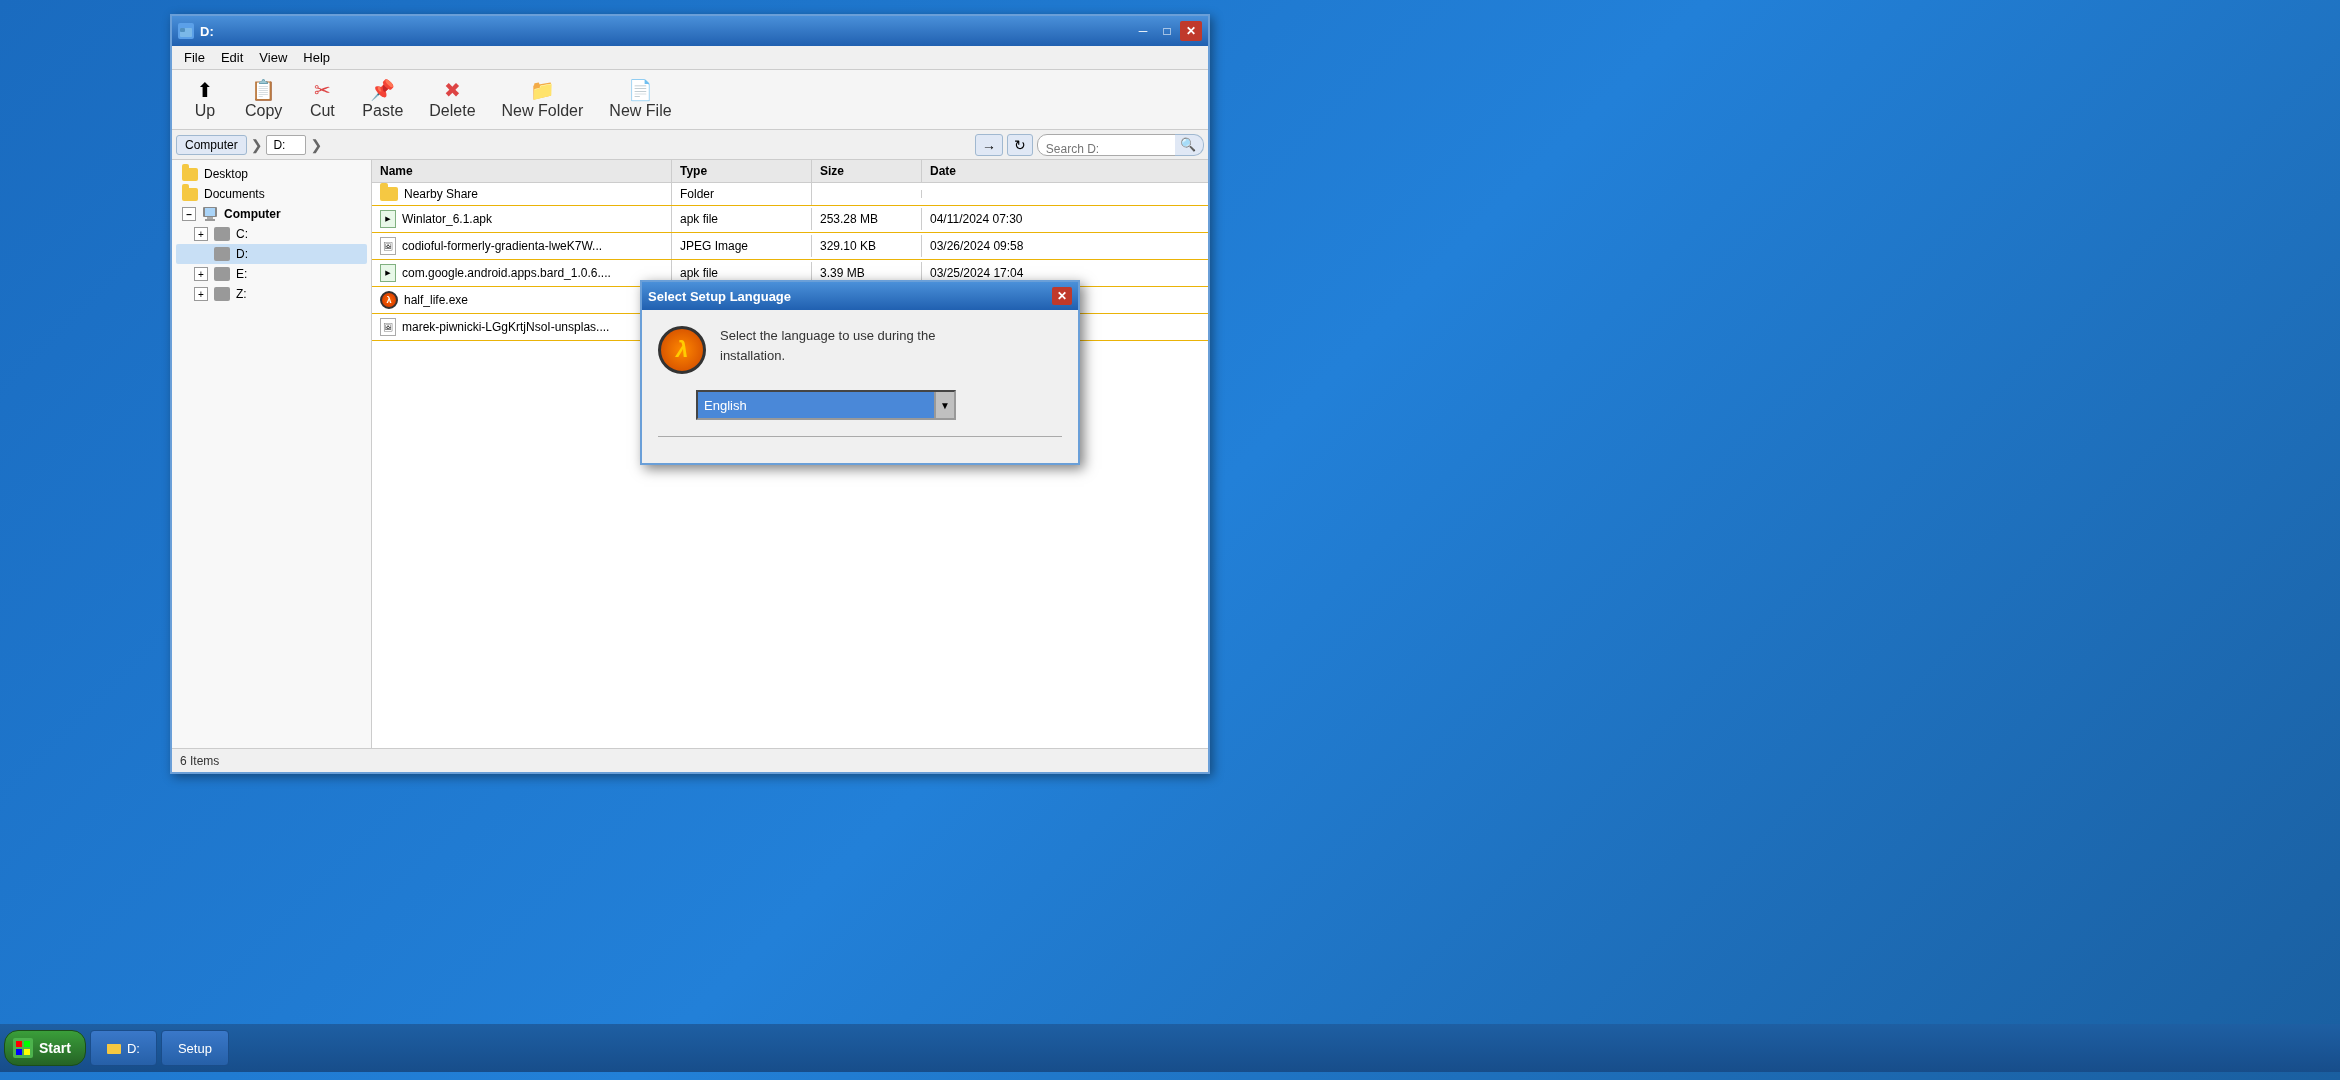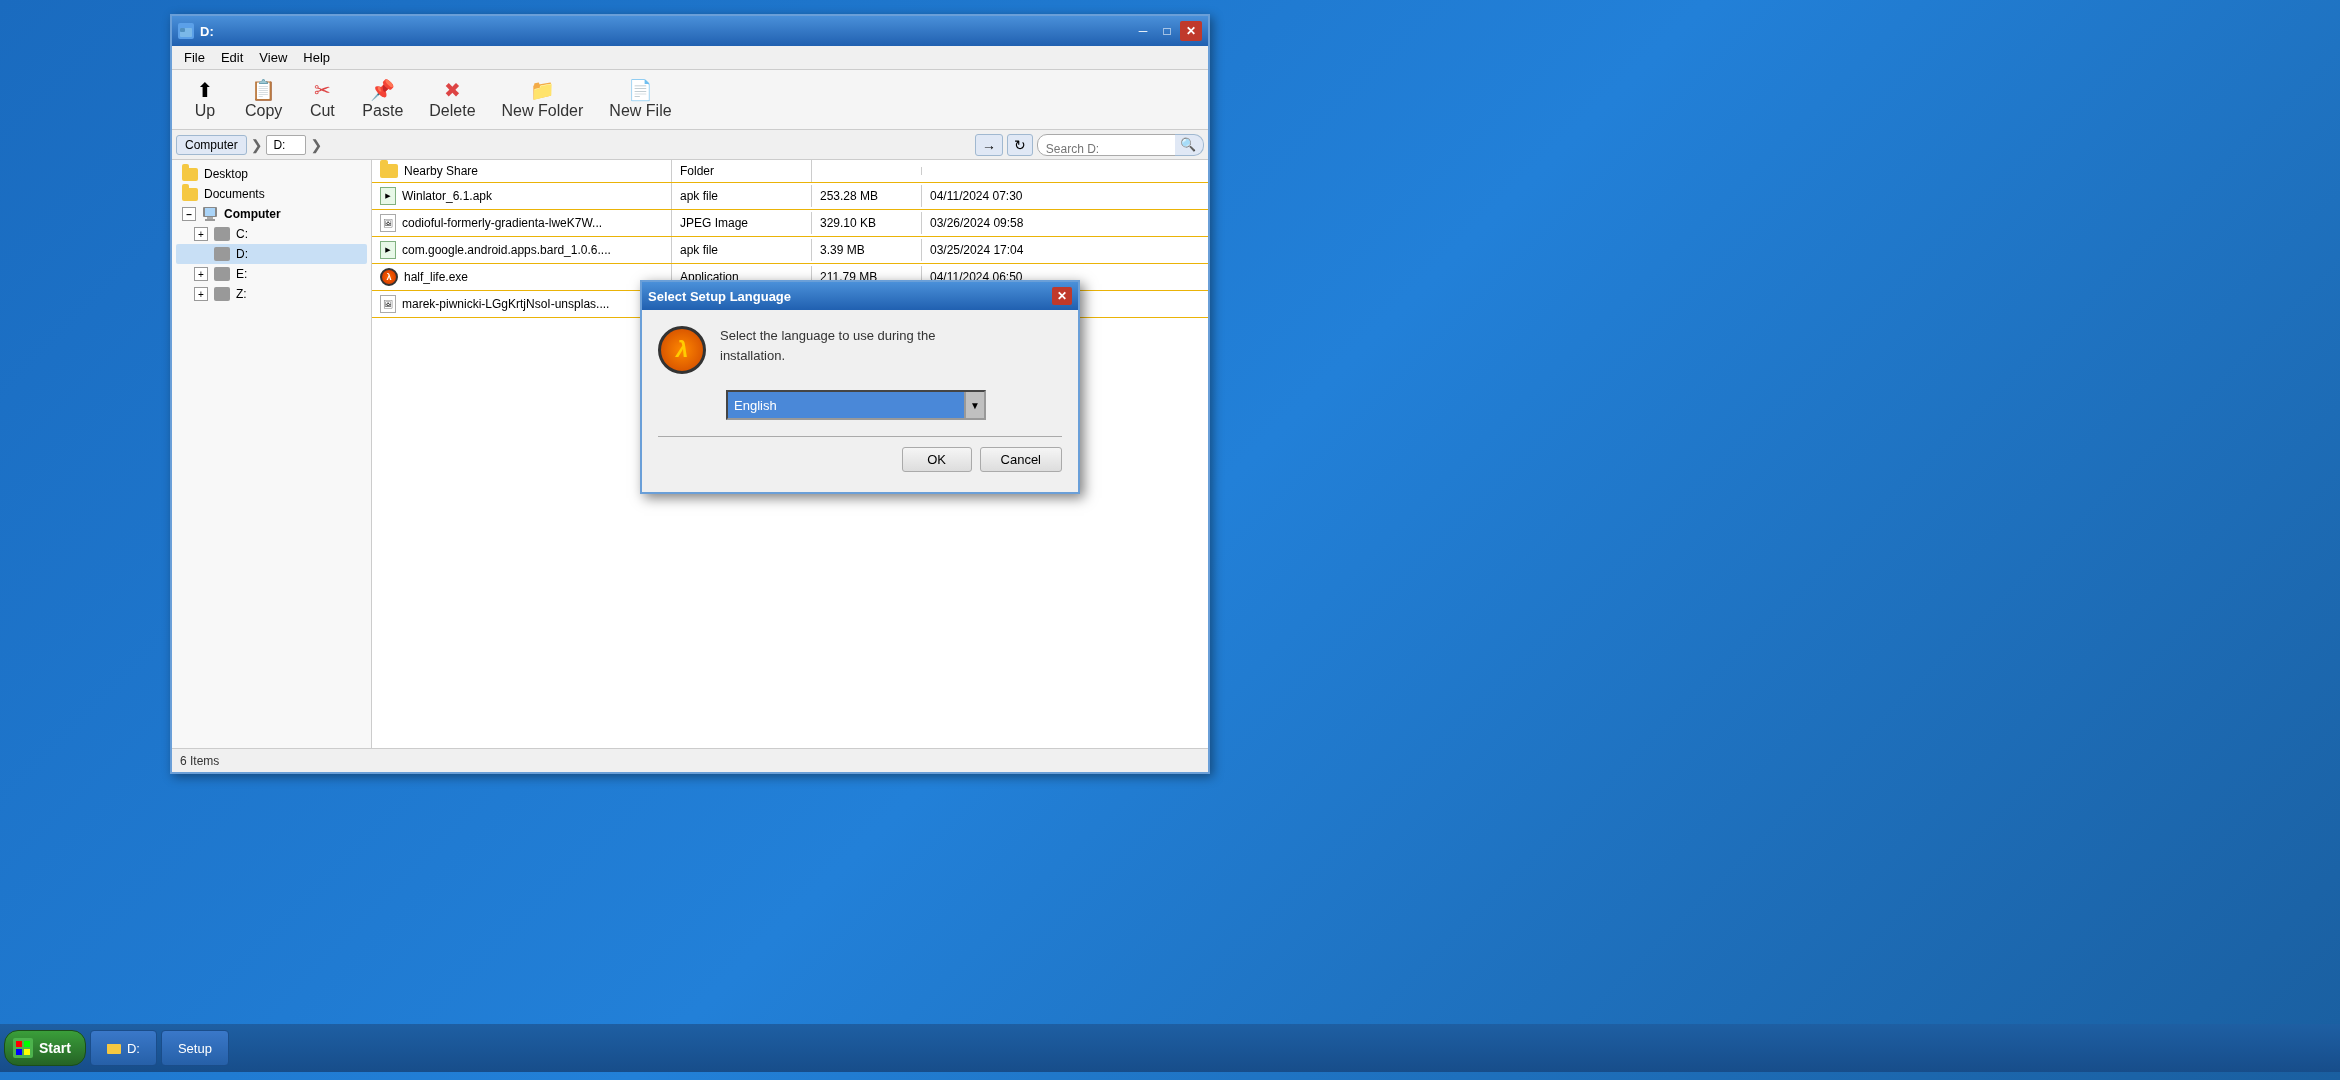--- a/index.html
+++ b/index.html
@@ -453,21 +453,21 @@
       font-weight: bold;
       color: #ffcc00;
       font-style: italic;
     }
     .modal-desc {
       font-size: 13px;
       line-height: 1.5;
       color: #333;
     }
     .modal-select-row {
-      margin: 0 0 16px 68px;
+      margin: 0 0 16px 38px;
     }
     .select-wrapper {
       display: flex;
       align-items: center;
       width: 260px;
       border: 2px inset #999;
     }
     .select-inner {
       flex: 1;
       background: #4a88d8;
@@ -621,20 +621,26 @@
         <span>E:</span>
       </div>
       <div class="sidebar-item sidebar-indent">
         <div class="tree-expand">+</div>
         <div class="drive-icon"></div>
         <span>Z:</span>
       </div>
     </div>
 
     <div class="file-list">
+      <div class="file-list-header">
+        <div class="col-name">Name</div>
+        <div class="col-type">Type</div>
+        <div class="col-size">Size</div>
+        <div class="col-date">Date</div>
+      </div>
       <div class="file-rows" id="file-rows-container">
 
       <div class="file-row">
             <div class="col-name">
               <div class="file-icon-folder"></div>
               <span>Nearby Share</span>
             </div>
             <div class="col-type">Folder</div>
             <div class="col-size"></div>
             <div class="col-date"></div>
@@ -707,24 +713,20 @@
         <div class="modal-desc" style="white-space:pre-line;">Select the language to use during the
 installation.</div>
       </div>
       <div class="modal-select-row">
         <div class="select-wrapper">
           <div class="select-inner">English</div>
           <div class="select-arrow">▼</div>
         </div>
       </div>
       <hr class="modal-divider">
-      <div class="modal-buttons">
-        <button class="dialog-btn">OK</button>
-        <button class="dialog-btn">Cancel</button>
-      </div>
     </div>
   </div>
 </div>
 
 <div class="taskbar">
   <div class="start-button">
     <div class="start-icon">
       <svg width="14" height="14" viewBox="0 0 14 14">
           <rect x="0" y="0" width="6" height="6" fill="red"></rect>
           <rect x="8" y="0" width="6" height="6" fill="lime"></rect>

